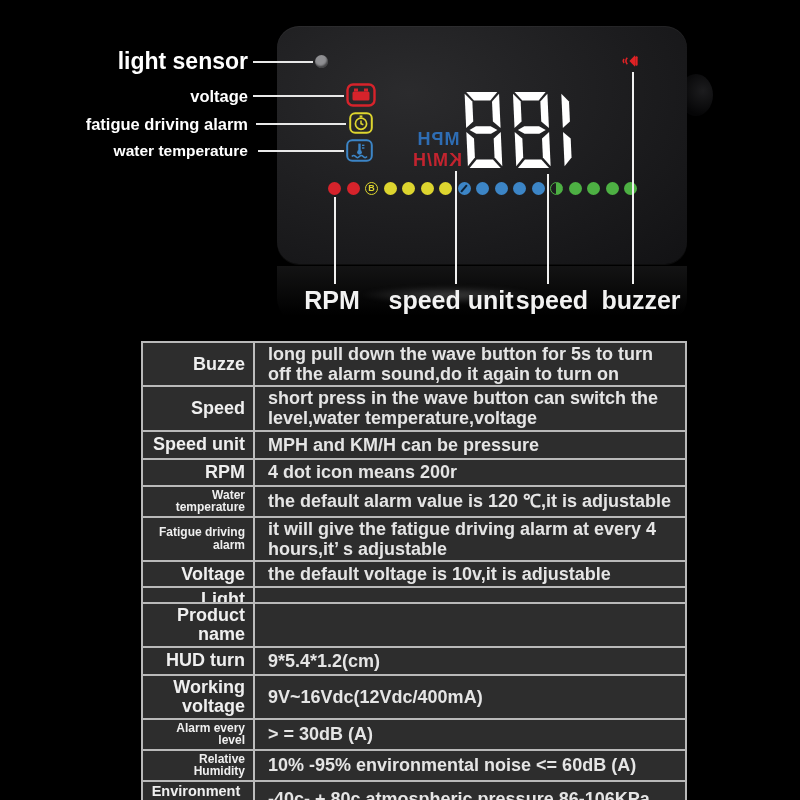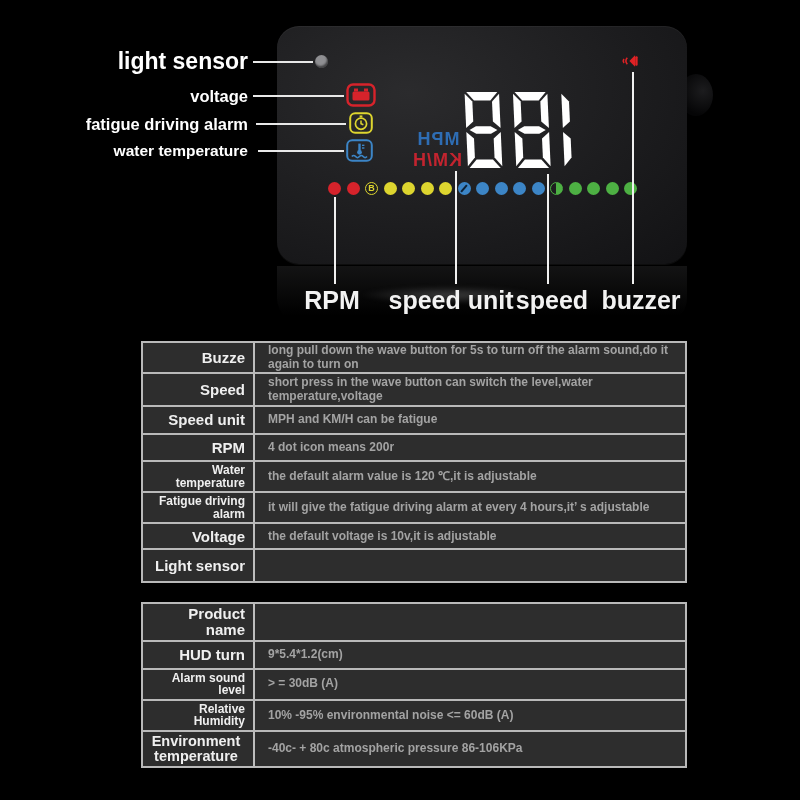--- a/index.html
+++ b/index.html
@@ -63,23 +63,23 @@
     font-weight:bold;font-size:25px;white-space:nowrap;z-index:4;}
 
   
   .tbl{position:absolute;left:141px;width:546px;border:2px solid #b9b9b9;
     background:#2d2d2d;box-sizing:border-box;z-index:5;}
   .trow{display:flex;border-top:2px solid #b9b9b9;background:#2d2d2d;}
   .trow:first-child{border-top:none;}
   .tcell-l{flex:0 0 112px;width:112px;border-right:2px solid #bdbdbd;display:flex;
     align-items:center;justify-content:flex-end;text-align:right;
     padding:2px 8px 2px 4px;box-sizing:border-box;color:#efefef;font-weight:bold;
-    font-size:15px;line-height:1.05;}
+    font-size:18px;line-height:1.05;}
   .tcell-v{flex:1;display:flex;align-items:center;padding:1px 12px 1px 13px;
-    color:#a3a3a3;font-weight:bold;font-size:12px;line-height:1.12;}
+    color:#e5e5e5;font-weight:bold;font-size:18px;line-height:1.12;}
   .tcell-l.sm{font-size:12px;}
   .tcell-l.ctr{justify-content:center;text-align:center;font-size:14.5px;}
   #feature-table .trow:nth-child(1){min-height:29px}
   #feature-table .trow:nth-child(2){min-height:31px}
   #feature-table .trow:nth-child(3){min-height:26px}
   #feature-table .trow:nth-child(4){min-height:25px}
   #feature-table .trow:nth-child(5){min-height:27px}
   #feature-table .trow:nth-child(6){min-height:29px}
   #feature-table .trow:nth-child(7){min-height:24px}
   #feature-table .trow:nth-child(8){min-height:31px}
@@ -184,21 +184,21 @@
   <div class="trow">
     <div class="tcell-l">Buzze</div>
     <div class="tcell-v">long pull down the wave button for 5s to turn off the alarm sound,do it again to turn on</div>
   </div>
   <div class="trow">
     <div class="tcell-l">Speed</div>
     <div class="tcell-v">short press in the wave button can switch the level,water temperature,voltage</div>
   </div>
   <div class="trow">
     <div class="tcell-l">Speed unit</div>
-    <div class="tcell-v">MPH and KM/H can be fatigue</div>
+    <div class="tcell-v">MPH and KM/H can be pressure</div>
   </div>
   <div class="trow">
     <div class="tcell-l">RPM</div>
     <div class="tcell-v">4 dot icon means 200r</div>
   </div>
   <div class="trow">
     <div class="tcell-l sm">Water temperature</div>
     <div class="tcell-v">the default alarm value is 120 ℃,it is adjustable</div>
   </div>
   <div class="trow">
@@ -216,21 +216,25 @@
 
 <div class="tbl" id="spec-table" style="top:602px">
   <div class="trow">
     <div class="tcell-l">Product name</div>
   </div>
   <div class="trow">
     <div class="tcell-l">HUD turn</div>
     <div class="tcell-v">9*5.4*1.2(cm)</div>
   </div>
   <div class="trow">
-    <div class="tcell-l sm">Alarm sound level</div>
+    <div class="tcell-l">Working voltage</div>
+    <div class="tcell-v">9V~16Vdc(12Vdc/400mA)</div>
+  </div>
+  <div class="trow">
+    <div class="tcell-l sm">Alarm every level</div>
     <div class="tcell-v">&gt; = 30dB (A)</div>
   </div>
   <div class="trow">
     <div class="tcell-l sm">Relative Humidity</div>
     <div class="tcell-v">10% -95% environmental noise &lt;= 60dB (A)</div>
   </div>
   <div class="trow">
     <div class="tcell-l ctr">Environment temperature</div>
     <div class="tcell-v">-40c- + 80c atmospheric pressure 86-106KPa</div>
   </div>

